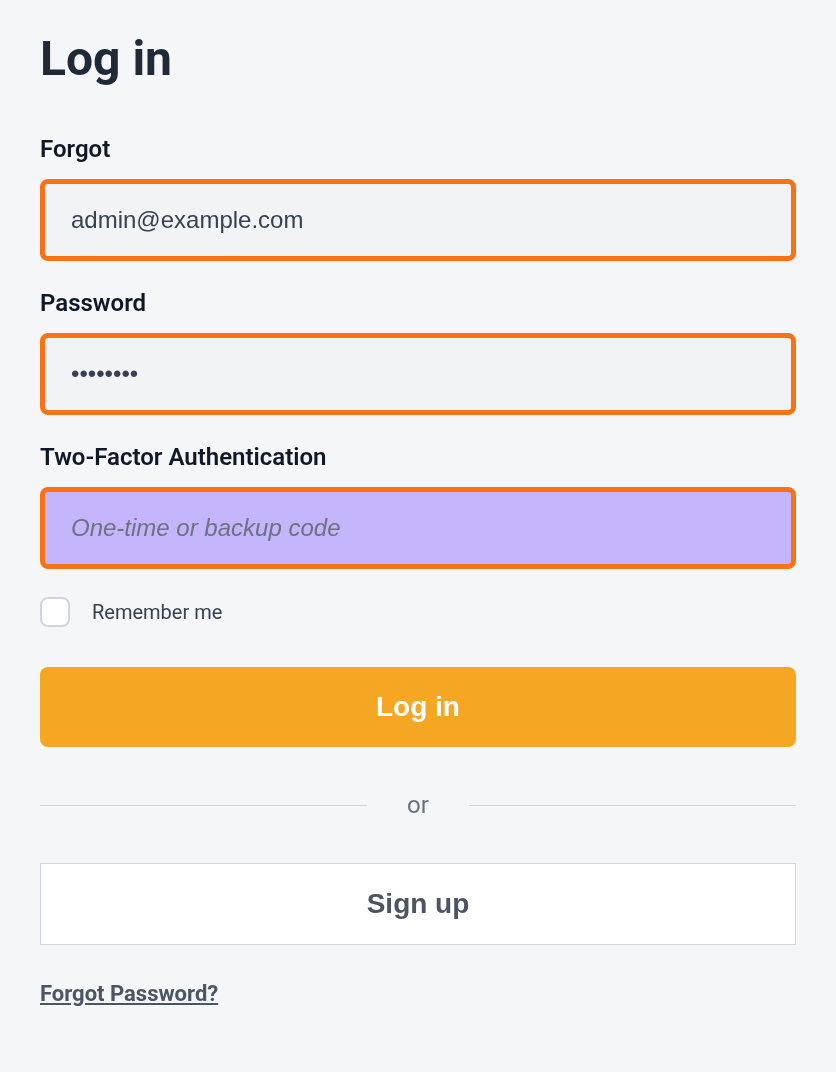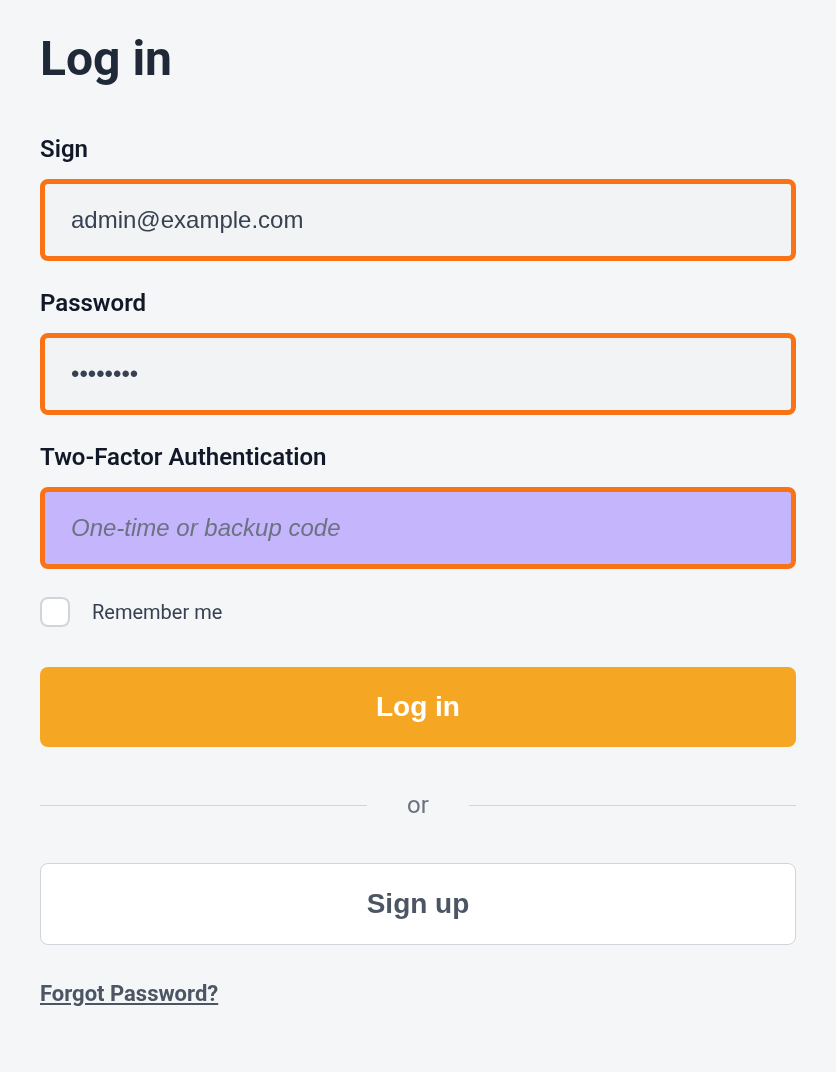--- a/index.html
+++ b/index.html
@@ -110,21 +110,21 @@
     }
     
     .btn-secondary {
       width: 100%;
       padding: 24px;
       font-size: 28px;
       font-weight: 700;
       color: #4b5563;
       background-color: #ffffff;
       border: 1px solid #d1d5db;
-      border-radius: 8px;
+      border-radius: 0;
       cursor: pointer;
     }
     
     .forgot-link {
       display: inline-block;
       margin-top: 36px;
       font-size: 22px;
       font-weight: 700;
       color: #4b5563;
       text-decoration: underline;
@@ -132,21 +132,21 @@
     }
   </style>
 </head>
 <body>
 
 
 
 <h1 class="page-title">Log in</h1>
 
 <div class="form-group">
-  <label class="form-label">Sign</label>
+  <label class="form-label">Forgot</label>
   <input type="text" class="form-input" value="admin@example.com" style="">
 </div>
 
 <div class="form-group">
   <label class="form-label">Password</label>
   <input type="password" class="form-input" value="••••••••" style="">
 </div>
 
 <div class="form-group">
   <label class="form-label">Two-Factor Authentication</label>

